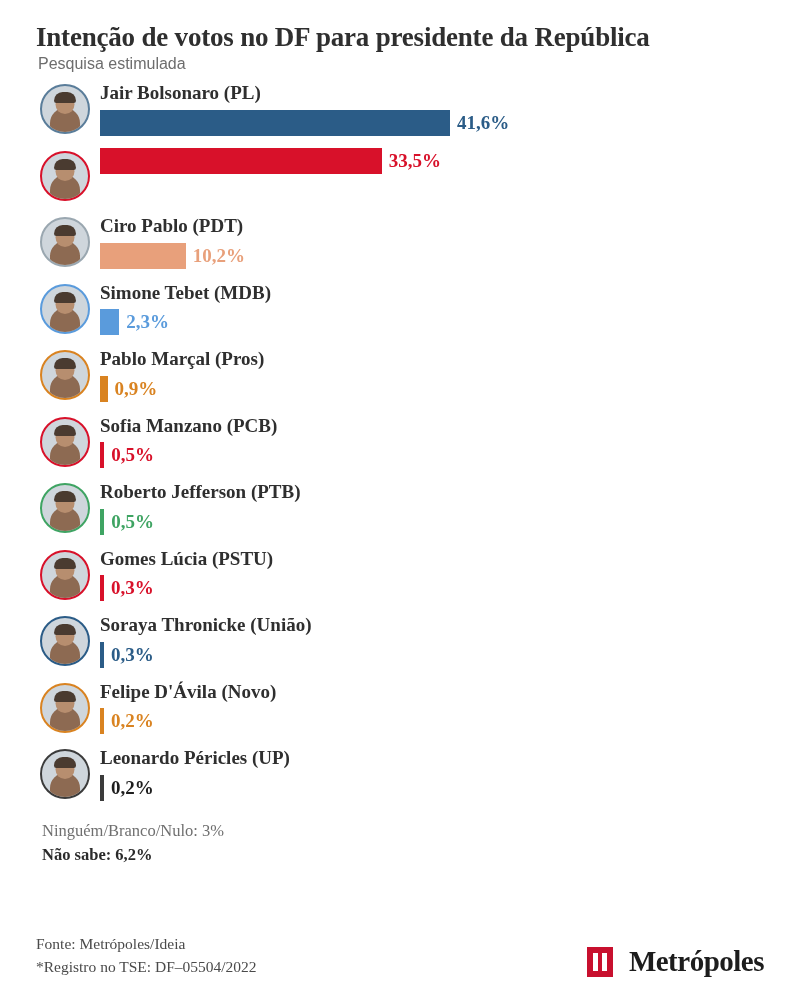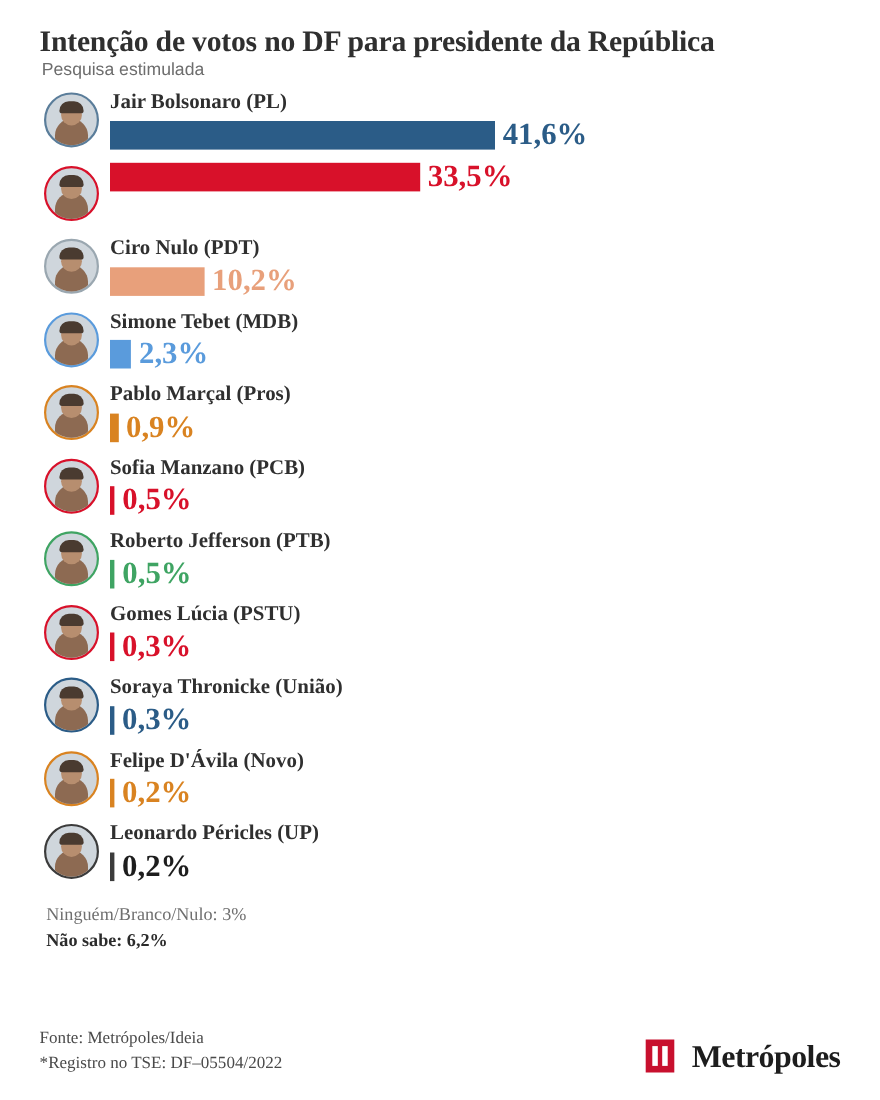--- a/index.html
+++ b/index.html
@@ -112,21 +112,21 @@
     height: 26px;
   }
   .bar {
     height: 26px;
     border-radius: 0;
     min-width: 4px;
   }
   .bar-value {
     font-family: "Liberation Serif", serif;
     font-weight: bold;
-    font-size: 28px;
+    font-size: 19px;
     margin-left: 7px;
     white-space: nowrap;
   }
   .footer-notes {
     margin-top: 6px;
     padding-left: 6px;
   }
   .note {
     font-family: "Liberation Serif", serif;
     font-size: 16.5px;
@@ -150,21 +150,21 @@
     justify-content: space-between;
   }
   .sources .src {
     font-family: "Liberation Serif", serif;
     font-size: 15.5px;
     color: #4a4a4a;
     line-height: 1.45;
   }
   .logo {
     display: flex;
-    align-items: flex-start;
+    align-items: center;
     gap: 16px;
   }
   .logo-mark {
     width: 26px;
     height: 30px;
     background: #c8102e;
     position: relative;
   }
   .logo-mark::after {
     content: "";
@@ -234,21 +234,21 @@
       </div>
       <div class="row">
         <div class="avatar-wrap">
           <div class="avatar" style="border-color: rgb(154, 167, 176);">
             <span class="face"></span>
             <span class="head"></span>
             <span class="hair"></span>
           </div>
         </div>
         <div class="row-body">
-          <div class="cand-name">Ciro Nulo (PDT)</div>
+          <div class="cand-name">Ciro Pablo (PDT)</div>
           <div class="bar-line">
             <div class="bar" style="background: rgb(232, 160, 123); width: 85.8173px;"></div>
             <div class="bar-value" style="color: rgb(232, 160, 123);">10,2%</div>
           </div>
         </div>
       </div>
       <div class="row">
         <div class="avatar-wrap">
           <div class="avatar" style="border-color: rgb(90, 155, 220);">
             <span class="face"></span>

